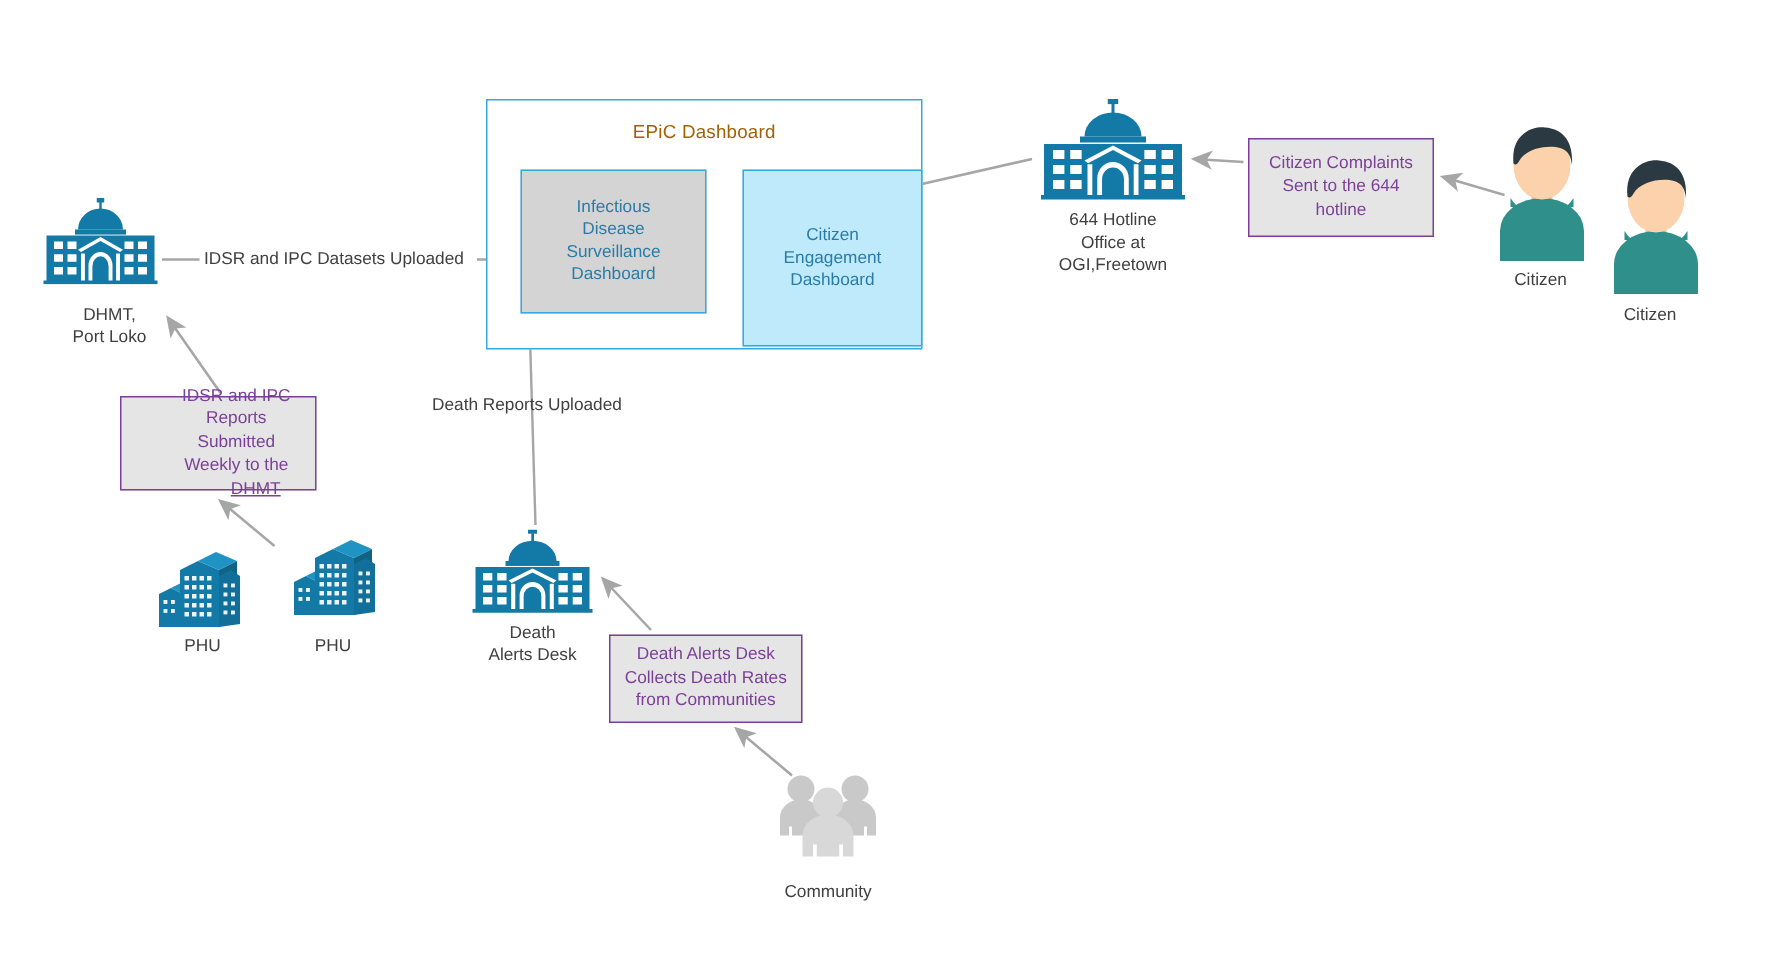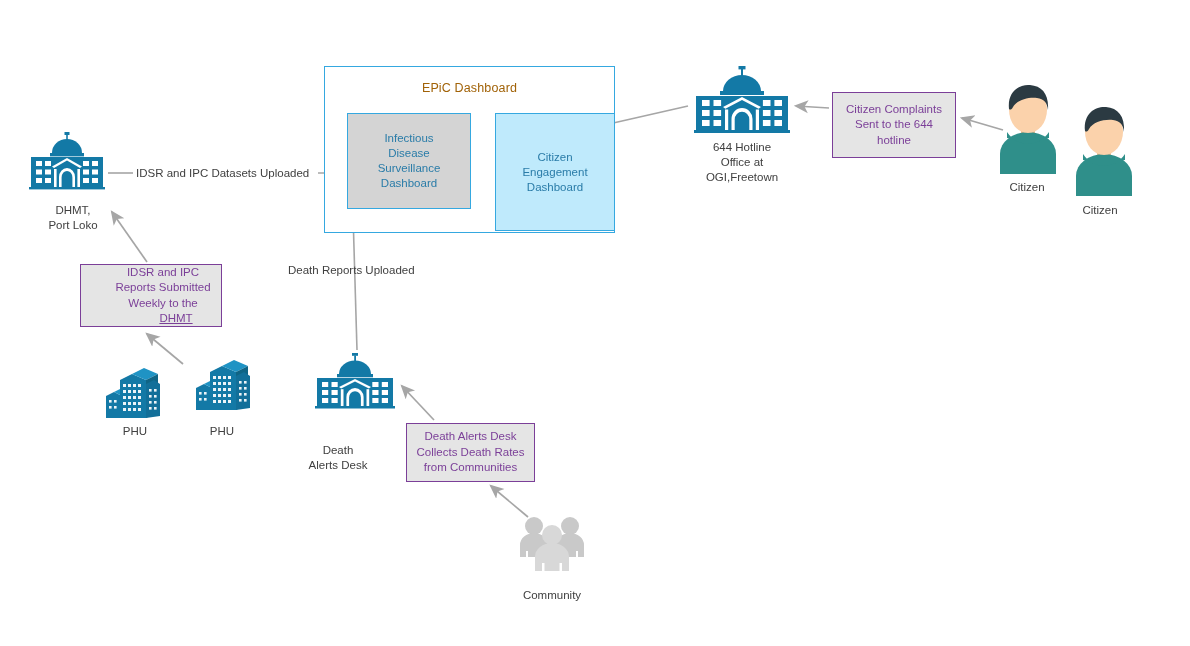--- a/index.html
+++ b/index.html
@@ -66,38 +66,38 @@
     display: flex;
     align-items: center;
     justify-content: center;
     text-align: center;
     color: #7b3f98;
     font-size: 11.5px;
     line-height: 15.5px;
     padding: 3px 5px;
   }
   #note-citizen-complaints { left: 832px; top: 92px; width: 124px; height: 66px; }
-  #note-idsr-reports       { left: 80px;  top: 264px; width: 142px; height: 63px; padding-left: 29px; }
+  #note-idsr-reports       { left: 80px;  top: 264px; width: 131px; height: 63px; padding-left: 29px; }
   #note-death-alerts       { left: 406px; top: 423px; width: 129px; height: 59px; }
   .u { text-decoration: underline; margin-left: 26px; }
 
   
   .label {
     color: #404040;
     font-size: 11.5px;
     line-height: 15px;
     text-align: center;
     white-space: pre-line;
   }
   .label-left { text-align: left; }
 
   #lbl-dhmt          { left: 18px;  top: 203px; width: 110px; }
   #lbl-phu-1         { left: 95px;  top: 424px; width: 80px; }
   #lbl-phu-2         { left: 182px; top: 424px; width: 80px; }
-  #lbl-death-desk    { left: 291px; top: 415px; width: 94px; margin-top: 28px; }
+  #lbl-death-desk    { left: 308px; top: 415px; width: 94px; }
   #lbl-community     { left: 500px; top: 588px; width: 104px; }
   #lbl-hotline       { left: 682px; top: 140px; width: 120px; }
   #lbl-citizen-1     { left: 982px; top: 180px; width: 90px; }
   #lbl-citizen-2     { left: 1055px;top: 203px; width: 90px; }
   #lbl-idsr-flow     { left: 136px; top: 166px; width: 186px; }
   #lbl-death-flow    { left: 288px; top: 263px; width: 152px; }
 
   
   #connectors { position: absolute; left: 0; top: 0; width: 1190px; height: 646px; }
 

